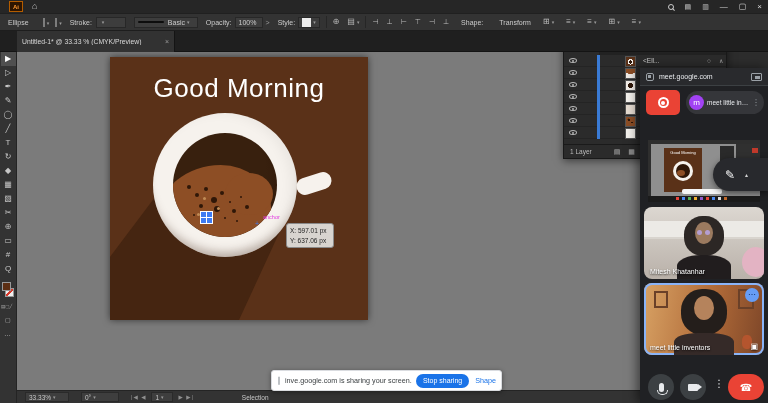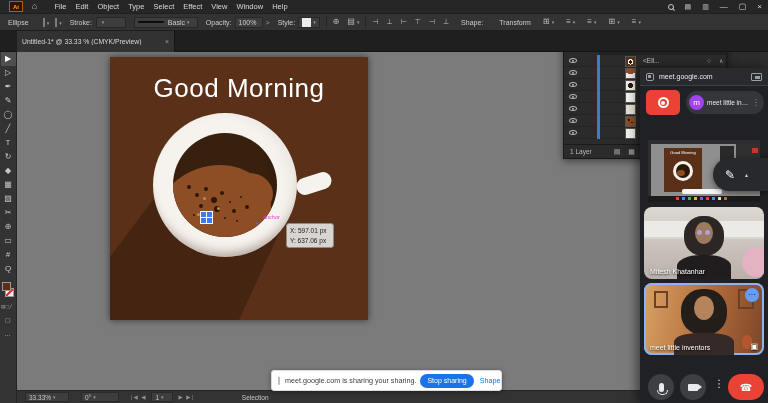--- a/index.html
+++ b/index.html
@@ -243,32 +243,20 @@
   .snav { color:#8f8f8f; font-size:5.5px; letter-spacing:1px; }
 </style>
 </head>
 <body>
 
 <div id="app">
 
   <div id="titlebar">
     <span class="ai-badge">Ai</span>
     <span class="home-ico">⌂</span>
-    <div id="menus">
-
-    <span class="menu-item">File</span>
-        <span class="menu-item">Edit</span>
-        <span class="menu-item">Object</span>
-        <span class="menu-item">Type</span>
-        <span class="menu-item">Select</span>
-        <span class="menu-item">Effect</span>
-        <span class="menu-item">View</span>
-        <span class="menu-item">Window</span>
-        <span class="menu-item">Help</span>
-      </div>
     <div id="tb-right">
       <span class="srch"></span>
       <span class="wicon">▤</span>
       <span class="wicon">▥</span>
       <span class="wctl">—</span>
       <span class="wctl">▢</span>
       <span class="wctl">×</span>
     </div>
   </div>
 
@@ -523,21 +511,21 @@
     </div>
     <div class="ctl-circle" id="ctl-cam">
       <span class="cam-ico"></span>
     </div>
     <span id="ctl-more">⋮</span>
     <div id="ctl-end">☎</div>
   </div>
 
   <div id="banner">
     <span class="hdl">∥</span>
-    <span class="btxt">meet.google.com is sharing your sharing.</span>
+    <span class="btxt">inve.google.com is sharing your screen.</span>
     <span class="stopb">Stop sharing</span>
     <span class="hide">Shape</span>
   </div>
 
   <div id="statusbar">
     <span class="sbox dd" style="margin-left:8px;width:44px">33.33%</span>
     <span class="sbox dd" style="margin-left:12px;width:38px">0°</span>
     <span class="snav" style="margin-left:12px">|◀ ◀</span>
     <span class="sbox dd" style="margin-left:5px;width:22px">1</span>
     <span class="snav" style="margin-left:5px">▶ ▶|</span>

